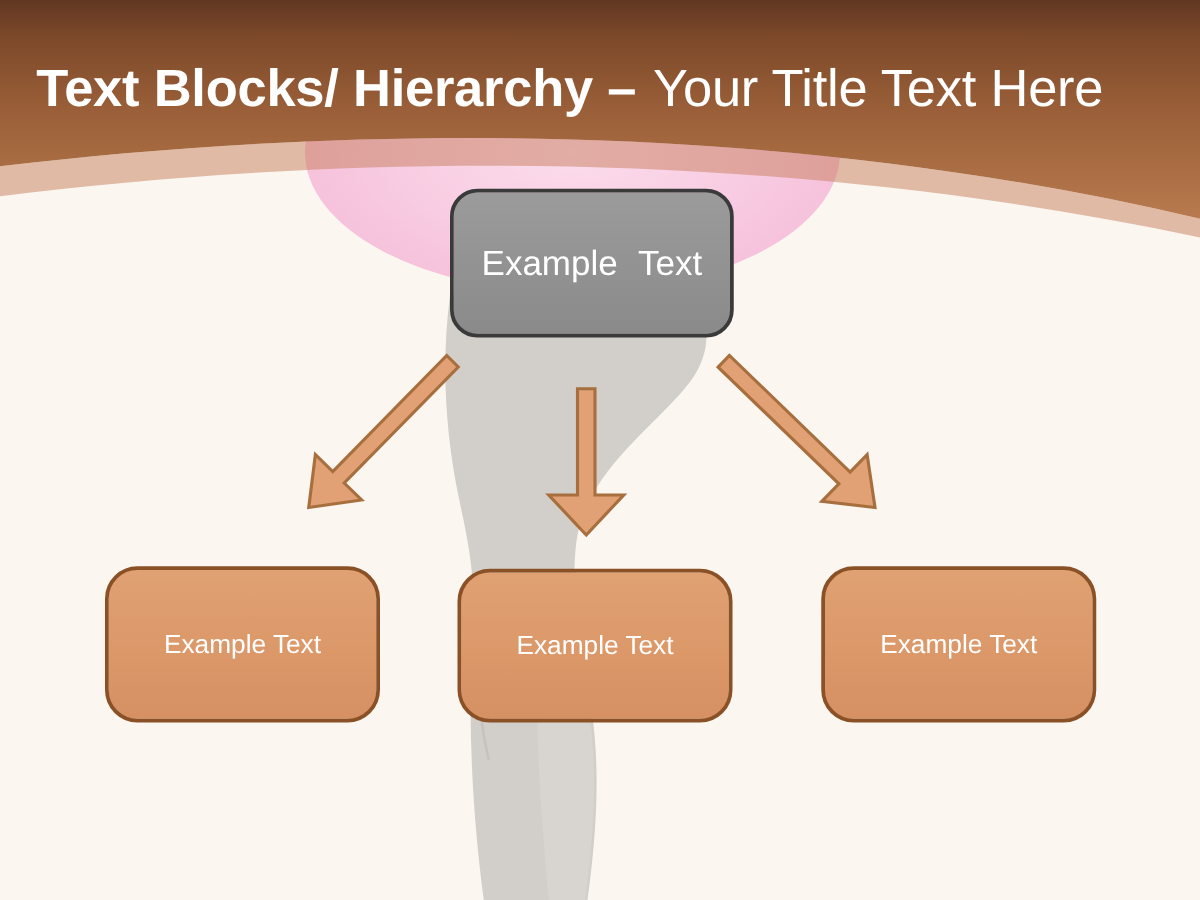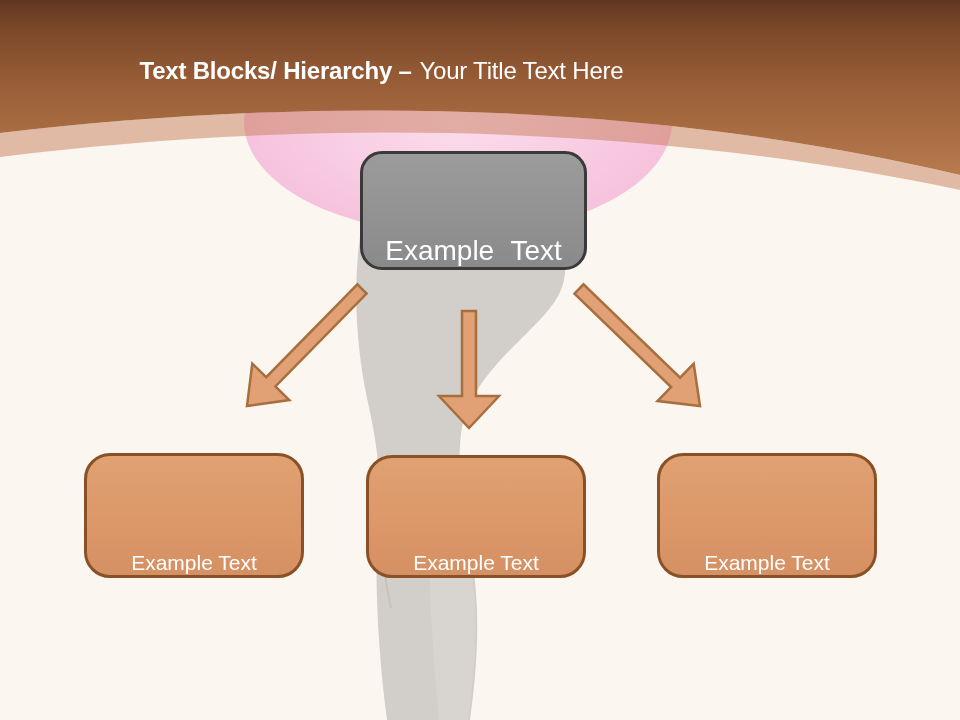--- a/index.html
+++ b/index.html
@@ -9,30 +9,31 @@
     overflow:hidden;
     background:#fbf6f0;
     font-family:"Liberation Sans", sans-serif;
   }
   .bg-svg{position:absolute;inset:0;width:960px;height:720px;}
   .slide-title{
     position:absolute;
     top:52px;left:0;width:763px;
     text-align:center;
     color:#ffffff;
-    font-size:24px;
+    font-size:42px;
     line-height:38px;
     letter-spacing:-0.2px;
     white-space:nowrap;
+    padding-left:29px;
   }
   .slide-title .t-bold{font-weight:bold;}
   .slide-title .t-reg{font-weight:normal;margin-left:0.32em;}
   .node{
     position:absolute;
-    display:flex;align-items:flex-end;justify-content:center;
+    display:flex;align-items:center;justify-content:center;
     color:#ffffff;
     box-sizing:border-box;
     text-align:center;
   }
   .node-root{
     left:360px;top:151px;width:227px;height:119px;
     background:linear-gradient(180deg,#9b9b9b 0%,#929292 55%,#8a8a8a 100%);
     border:3px solid #3a3a3a;
     border-radius:22px;
     font-size:28px;

